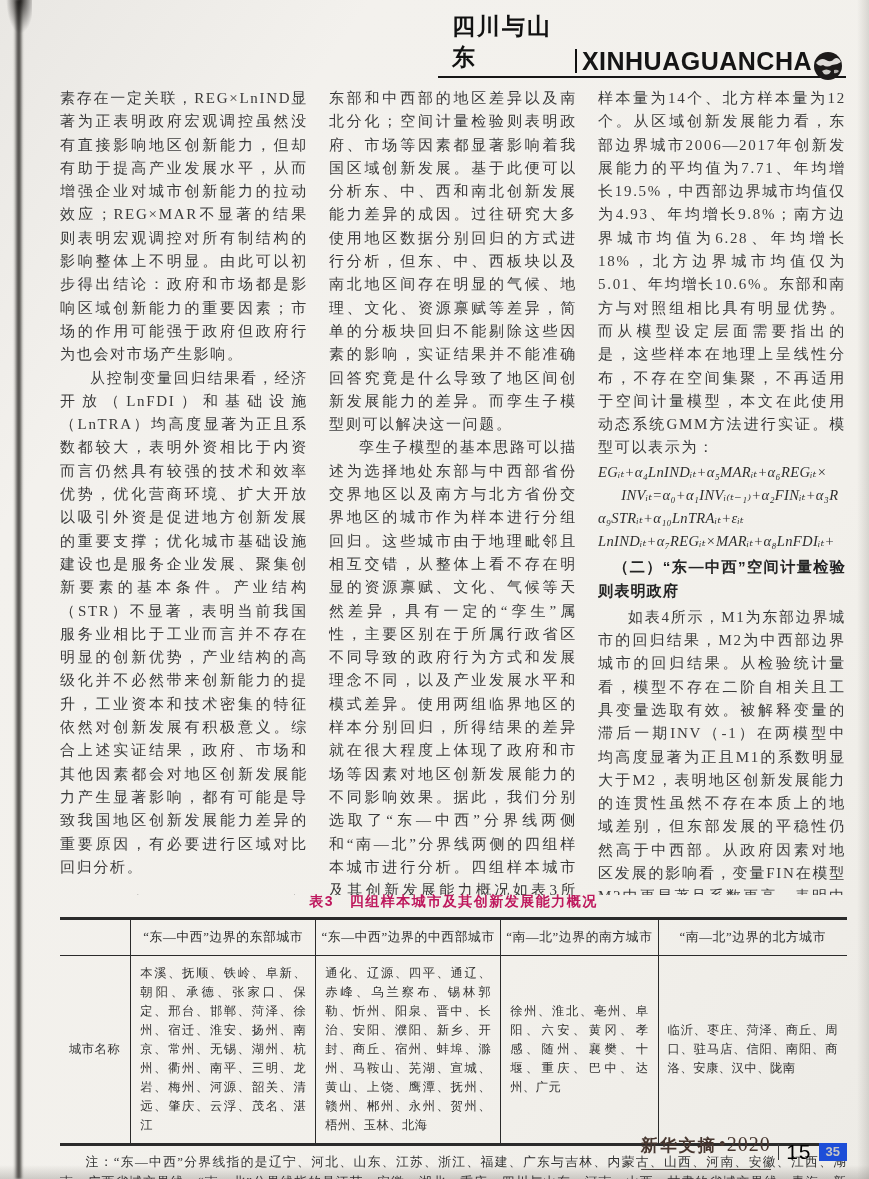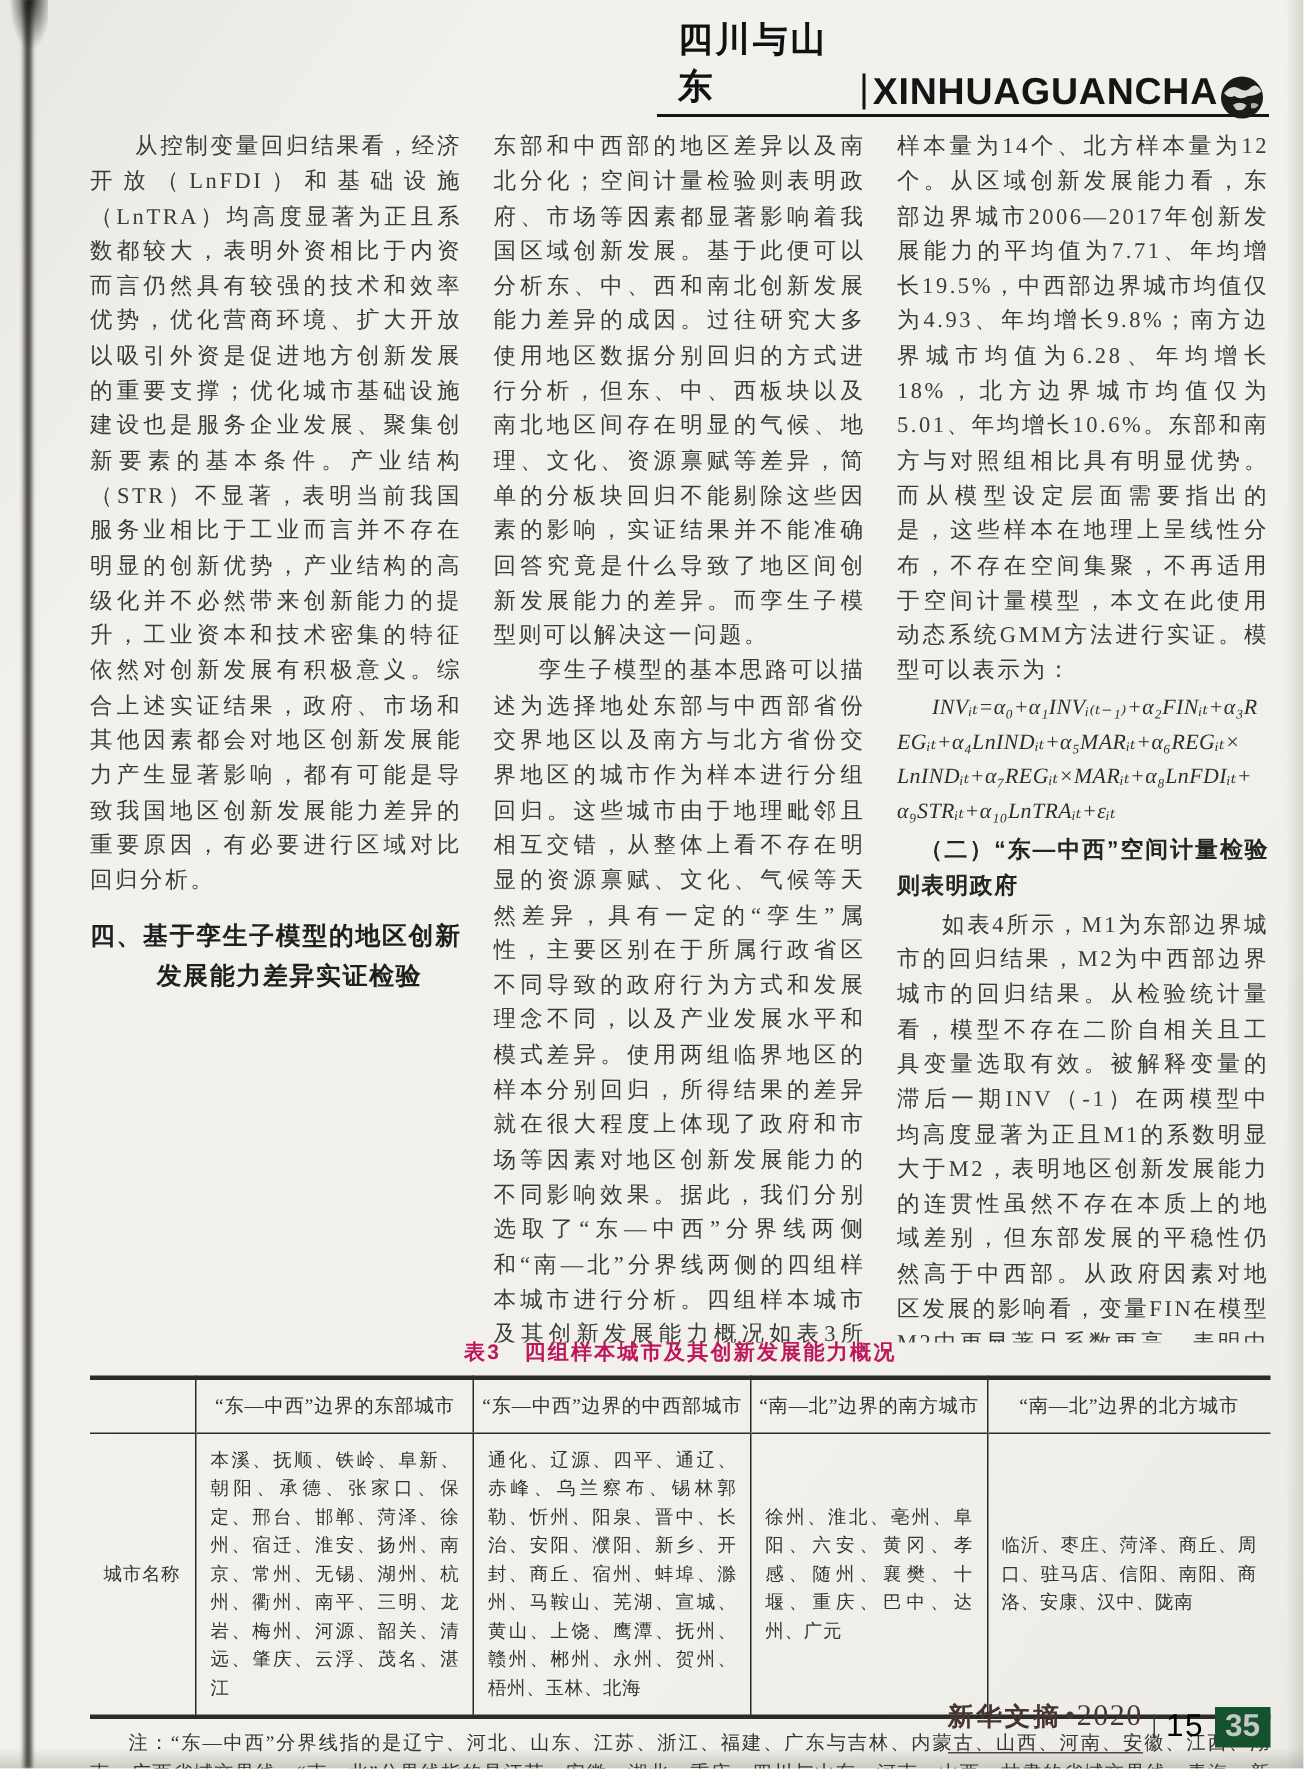--- a/index.html
+++ b/index.html
@@ -109,21 +109,21 @@
   }
   .f-journal{font-weight:bold;font-size:17px;letter-spacing:2px;color:#46362f;}
   .f-year{font-size:20px;color:#46362f;letter-spacing:1px;}
   .f-div{width:1.5px;height:16px;background:#3a3a3a;}
   .f-issue{
     font-family:"Liberation Sans","DejaVu Sans",sans-serif;
     font-weight:normal;font-size:21px;color:#000000;letter-spacing:1px;
   }
   .f-page{
     font-family:"Liberation Sans","DejaVu Sans",sans-serif;
-    background:#14532d;color:#c6c6c6;font-weight:bold;font-size:21px;
+    background:#1d4ed8;color:#c6c6c6;font-weight:bold;font-size:13px;
     padding:1px 7px 2px 7px;
   }
 </style>
 </head>
 <body>
 
 <div class="page">
 
   <div class="edge-left"></div>
   <div class="edge-left-top"></div>
@@ -140,38 +140,39 @@
         <path d="M4 13 Q9 7 14 10 Q19 13 22 9 Q26 6 29 12 Q25 15 20 15 Q15 18 11 15 Q7 17 4 13 Z" fill="#efede9" opacity="0.92"></path>
         <path d="M10 21 Q14 18 19 21 Q17 26 12 24 Z" fill="#efede9" opacity="0.85"></path>
         <path d="M22 20 Q25 19 27 21 Q25 24 22 23 Z" fill="#efede9" opacity="0.7"></path>
       </svg>
     </span>
   </div>
 
   <div class="columns">
 
     <div class="col">
+      <p>素存在一定关联，REG×LnIND显著为正表明政府宏观调控虽然没有直接影响地区创新能力，但却有助于提高产业发展水平，从而增强企业对城市创新能力的拉动效应；REG×MAR不显著的结果则表明宏观调控对所有制结构的影响整体上不明显。由此可以初步得出结论：政府和市场都是影响区域创新能力的重要因素；市场的作用可能强于政府但政府行为也会对市场产生影响。</p>
       <p class="ind">从控制变量回归结果看，经济开放（LnFDI）和基础设施（LnTRA）均高度显著为正且系数都较大，表明外资相比于内资而言仍然具有较强的技术和效率优势，优化营商环境、扩大开放以吸引外资是促进地方创新发展的重要支撑；优化城市基础设施建设也是服务企业发展、聚集创新要素的基本条件。产业结构（STR）不显著，表明当前我国服务业相比于工业而言并不存在明显的创新优势，产业结构的高级化并不必然带来创新能力的提升，工业资本和技术密集的特征依然对创新发展有积极意义。综合上述实证结果，政府、市场和其他因素都会对地区创新发展能力产生显著影响，都有可能是导致我国地区创新发展能力差异的重要原因，有必要进行区域对比回归分析。</p>
       <div class="sec-head">四、基于孪生子模型的地区创新发展能力差异实证检验</div>
 
     </div>
 
     <div class="col">
       <p>东部和中西部的地区差异以及南北分化；空间计量检验则表明政府、市场等因素都显著影响着我国区域创新发展。基于此便可以分析东、中、西和南北创新发展能力差异的成因。过往研究大多使用地区数据分别回归的方式进行分析，但东、中、西板块以及南北地区间存在明显的气候、地理、文化、资源禀赋等差异，简单的分板块回归不能剔除这些因素的影响，实证结果并不能准确回答究竟是什么导致了地区间创新发展能力的差异。而孪生子模型则可以解决这一问题。</p>
       <p class="ind">孪生子模型的基本思路可以描述为选择地处东部与中西部省份交界地区以及南方与北方省份交界地区的城市作为样本进行分组回归。这些城市由于地理毗邻且相互交错，从整体上看不存在明显的资源禀赋、文化、气候等天然差异，具有一定的“孪生”属性，主要区别在于所属行政省区不同导致的政府行为方式和发展理念不同，以及产业发展水平和模式差异。使用两组临界地区的样本分别回归，所得结果的差异就在很大程度上体现了政府和市场等因素对地区创新发展能力的不同影响效果。据此，我们分别选取了“东—中西”分界线两侧和“南—北”分界线两侧的四组样本城市进行分析。四组样本城市及其创新发展能力概况如表3所示。</p>
 
     </div>
 
     <div class="col">
       <p>样本量为14个、北方样本量为12个。从区域创新发展能力看，东部边界城市2006—2017年创新发展能力的平均值为7.71、年均增长19.5%，中西部边界城市均值仅为4.93、年均增长9.8%；南方边界城市均值为6.28、年均增长18%，北方边界城市均值仅为5.01、年均增长10.6%。东部和南方与对照组相比具有明显优势。而从模型设定层面需要指出的是，这些样本在地理上呈线性分布，不存在空间集聚，不再适用于空间计量模型，本文在此使用动态系统GMM方法进行实证。模型可以表示为：</p>
       <div class="formula">
+        <div class="fl">EGᵢₜ+α₄LnINDᵢₜ+α₅MARᵢₜ+α₆REGᵢₜ×</div>
         <div class="fl first">INVᵢₜ=α₀+α₁INVᵢ₍ₜ₋₁₎+α₂FINᵢₜ+α₃R</div>
-        <div class="fl">EGᵢₜ+α₄LnINDᵢₜ+α₅MARᵢₜ+α₆REGᵢₜ×</div>
+        <div class="fl">α₉STRᵢₜ+α₁₀LnTRAᵢₜ+εᵢₜ</div>
         <div class="fl">LnINDᵢₜ+α₇REGᵢₜ×MARᵢₜ+α₈LnFDIᵢₜ+</div>
-        <div class="fl">α₉STRᵢₜ+α₁₀LnTRAᵢₜ+εᵢₜ</div>
       </div>
       <div class="sub-head">（二）“东—中西”空间计量检验则表明政府</div>
       <p class="ind">如表4所示，M1为东部边界城市的回归结果，M2为中西部边界城市的回归结果。从检验统计量看，模型不存在二阶自相关且工具变量选取有效。被解释变量的滞后一期INV（-1）在两模型中均高度显著为正且M1的系数明显大于M2，表明地区创新发展能力的连贯性虽然不存在本质上的地域差别，但东部发展的平稳性仍然高于中西部。从政府因素对地区发展的影响看，变量FIN在模型M2中更显著且系数更高，表明中西部创新发展更加依赖于政府的财政支持；变量REG在模型M1中显著为负而在M2中显著为正，表明政府对经济的调控或干预抑制了东部创新发展，而对中</p>
     </div>
 
   </div>
 
   <div class="table-wrap">
     <div class="tbl-title">表3　四组样本城市及其创新发展能力概况</div>
     <table class="sample">

